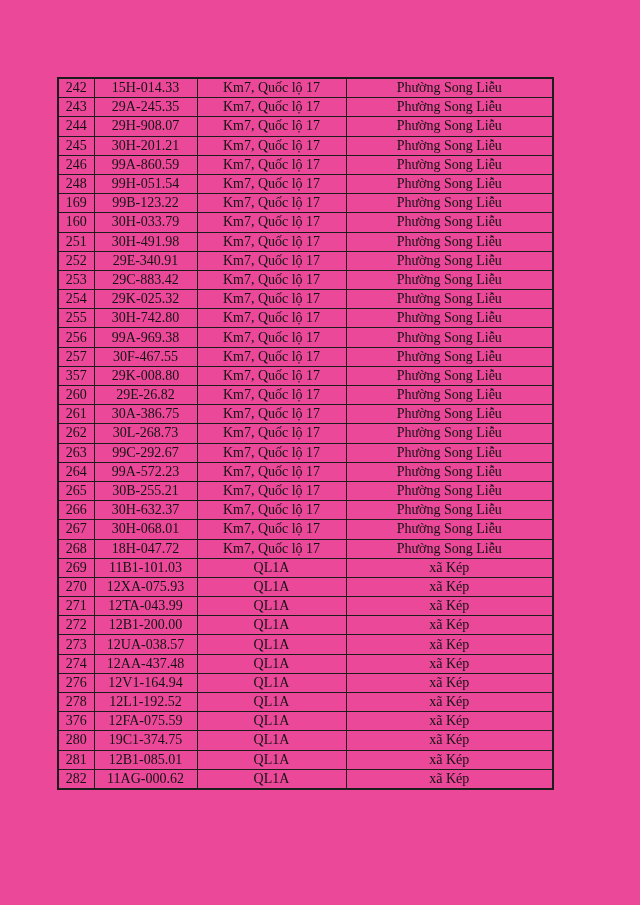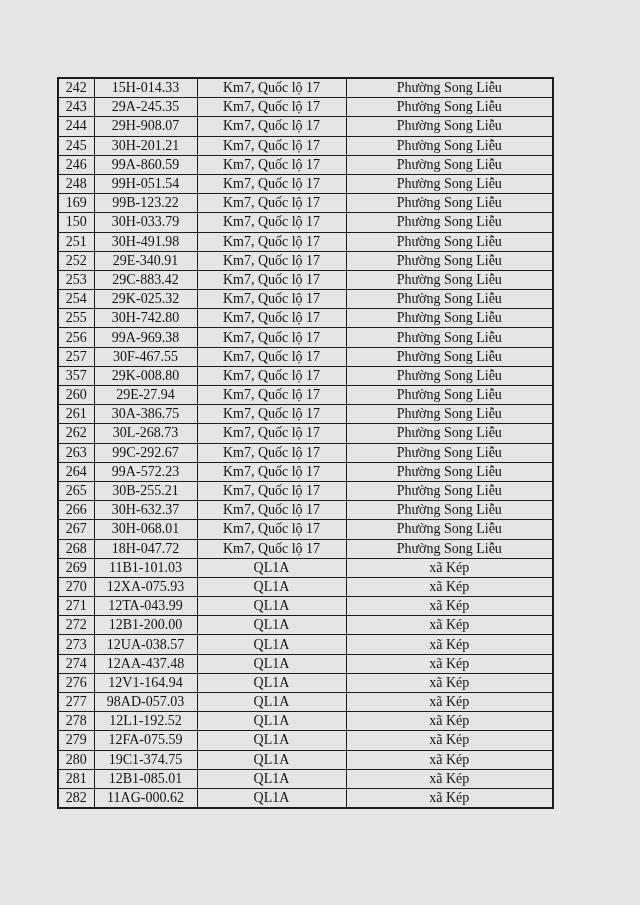--- a/index.html
+++ b/index.html
@@ -6,21 +6,21 @@
   body {
     width: 640px;
     height: 905px;
     background: #ffffff;
     position: relative;
     font-family: "Liberation Serif", "DejaVu Serif", serif;
   }
   .page {
     position: absolute;
     inset: 0;
-    background: #e5e5e5;
+    background: #ec4899;
   }
   table.vtable {
     position: absolute;
     left: 57px;
     top: 77px;
     width: 495px;
     table-layout: fixed;
     border-collapse: collapse;
     border: 2px solid #1c1c1c;
   }
@@ -89,21 +89,21 @@
           <td>Km7, Quốc lộ 17</td>
           <td>Phường Song Liễu</td>
         </tr>
         <tr>
           <td>169</td>
           <td>99B-123.22</td>
           <td>Km7, Quốc lộ 17</td>
           <td>Phường Song Liễu</td>
         </tr>
         <tr>
-          <td>150</td>
+          <td>160</td>
           <td>30H-033.79</td>
           <td>Km7, Quốc lộ 17</td>
           <td>Phường Song Liễu</td>
         </tr>
         <tr>
           <td>251</td>
           <td>30H-491.98</td>
           <td>Km7, Quốc lộ 17</td>
           <td>Phường Song Liễu</td>
         </tr>
@@ -144,21 +144,21 @@
           <td>Phường Song Liễu</td>
         </tr>
         <tr>
           <td>357</td>
           <td>29K-008.80</td>
           <td>Km7, Quốc lộ 17</td>
           <td>Phường Song Liễu</td>
         </tr>
         <tr>
           <td>260</td>
-          <td>29E-27.94</td>
+          <td>29E-26.82</td>
           <td>Km7, Quốc lộ 17</td>
           <td>Phường Song Liễu</td>
         </tr>
         <tr>
           <td>261</td>
           <td>30A-386.75</td>
           <td>Km7, Quốc lộ 17</td>
           <td>Phường Song Liễu</td>
         </tr>
         <tr>
@@ -239,33 +239,27 @@
           <td>QL1A</td>
           <td>xã Kép</td>
         </tr>
         <tr>
           <td>276</td>
           <td>12V1-164.94</td>
           <td>QL1A</td>
           <td>xã Kép</td>
         </tr>
         <tr>
-          <td>277</td>
-          <td>98AD-057.03</td>
-          <td>QL1A</td>
-          <td>xã Kép</td>
-        </tr>
-        <tr>
           <td>278</td>
           <td>12L1-192.52</td>
           <td>QL1A</td>
           <td>xã Kép</td>
         </tr>
         <tr>
-          <td>279</td>
+          <td>376</td>
           <td>12FA-075.59</td>
           <td>QL1A</td>
           <td>xã Kép</td>
         </tr>
         <tr>
           <td>280</td>
           <td>19C1-374.75</td>
           <td>QL1A</td>
           <td>xã Kép</td>
         </tr>

